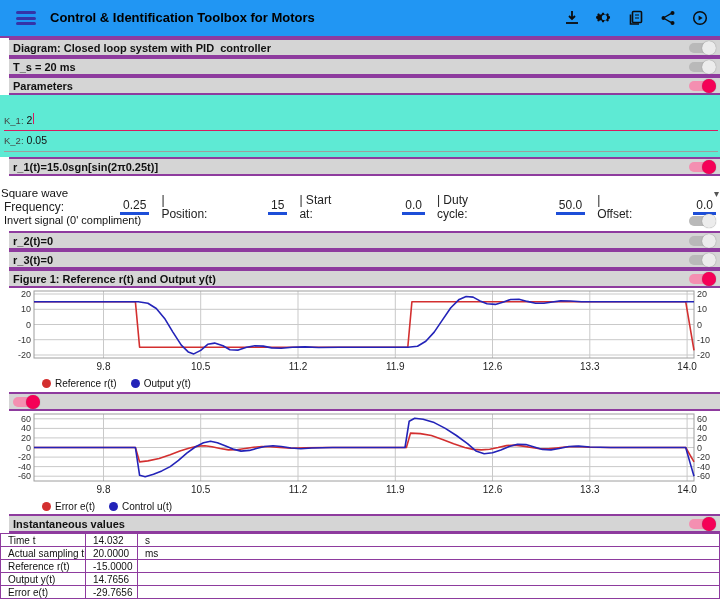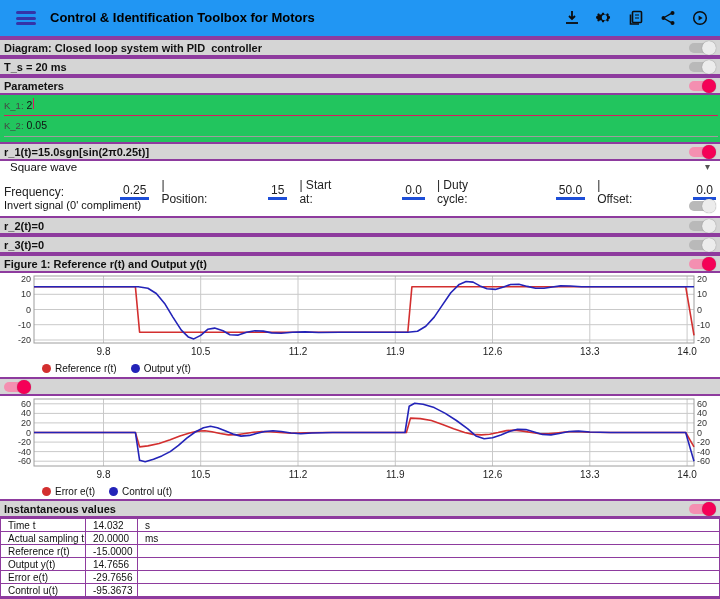--- a/index.html
+++ b/index.html
@@ -20,39 +20,39 @@
   .hamburger{width:20px;height:14px;display:flex;flex-direction:column;justify-content:space-between;
     margin:0 14px 0 6px;cursor:pointer;}
   .hamburger span{display:block;height:3px;border-radius:2px;background:#3434a8;}
   .titles{flex:1;line-height:1.15;}
   .title{font-size:13px;font-weight:bold;color:#000000;}
   .subtitle{font-size:10.5px;color:#0d6b60;}
   .actions{display:flex;align-items:center;gap:16px;margin-right:2px;}
   .actions svg{display:block;}
   
   .sec{height:19px;background:var(--hdr-gray);border-top:2px solid var(--purple);
-    border-bottom:2px solid var(--purple);display:flex;align-items:center;padding:0 4px;}
+    border-bottom:2px solid var(--purple);display:flex;align-items:center;padding:0 4px;margin-left:9px;}
   .sec .lbl{font-size:11px;font-weight:bold;flex:1;white-space:pre;}
   .switch{position:relative;width:27px;height:14px;flex:0 0 auto;cursor:pointer;}
   .switch .track{position:absolute;left:0;top:2px;width:24px;height:10px;border-radius:5px;background:#b9b9b9;}
   .switch .thumb{position:absolute;right:0;top:0;width:14px;height:14px;border-radius:50%;
     background:#ececec;box-shadow:0 0 1px #777;}
   .switch.on .track{background:var(--pink-track);}
   .switch.on .thumb{background:var(--pink);}
   
-  .fields{padding:3px 2px 2px 4px;background:#22c55e;}
+  .fields{padding:18px 2px 2px 4px;background:#5eead4;}
   .field{margin-bottom:3px;}
   .field .frow{display:flex;align-items:baseline;font-size:10px;height:14px;}
   .field .flab{color:#444;font-size:9.5px;margin-right:3px;}
   .field .fval{font-size:10.5px;color:#111;}
   .caret-line{display:inline-block;width:1px;height:11px;background:#d81b60;vertical-align:middle;margin-left:1px;}
   .uline{height:0;border-bottom:1px solid #9e9e9e;margin-top:3px;}
   .uline.focus{border-bottom:1.5px solid #d81b60;}
   
-  .dropdown{display:flex;align-items:flex-start;height:23px;padding:0 10px;font-size:11.5px;cursor:pointer;}
+  .dropdown{display:flex;align-items:flex-end;height:23px;padding:0 1px;font-size:11.5px;cursor:pointer;}
   .dropdown .dval{flex:1;}
   .dropdown .dcaret{color:#555;font-size:10px;}
   .sigparams{font-size:12px;color:#222;padding:0 4px;height:15px;display:flex;align-items:center;gap:12px;}
   .sigparams .pv{border-bottom:3px solid #1d4ed8;padding:0 3px;margin-left:44px;}
   .invert{display:flex;align-items:flex-start;height:17px;padding:0 4px;font-size:11px;}
   .invert .ilab{flex:1;}
   
   .chart{display:block;width:720px;height:87px;background:#fff;}
   .ax{font-size:9px;fill:#333;font-family:"Liberation Sans",sans-serif;}
   .axx{font-size:10px;fill:#222;font-family:"Liberation Sans",sans-serif;}

